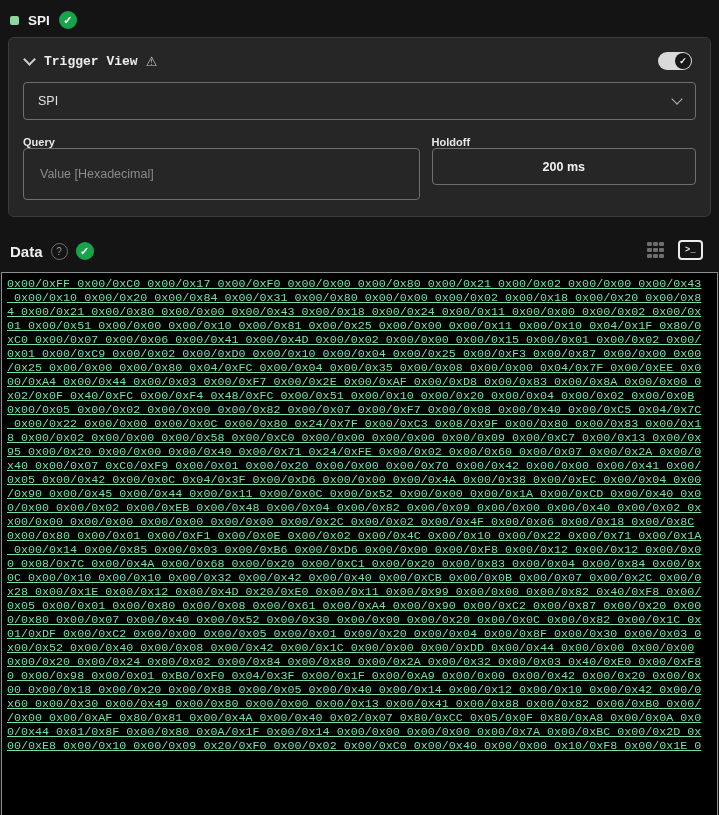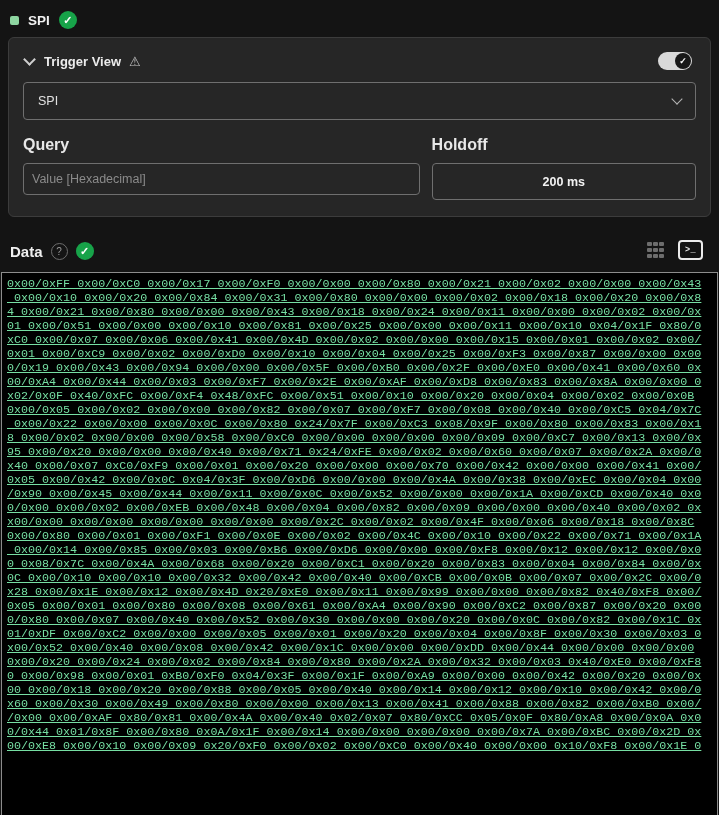--- a/index.html
+++ b/index.html
@@ -21,21 +21,21 @@
   
   .panel{
     margin:0 8px;background:#262626;border:1px solid #3c3c3c;border-radius:6px;
     padding:0 0 16px 0;
   }
   .panel-header{display:flex;align-items:center;gap:10px;padding:14px 14px 10px 16px;cursor:pointer;}
   .chev{
     width:7px;height:7px;border-right:2px solid #cfcfcf;border-bottom:2px solid #cfcfcf;
     transform:rotate(45deg);margin-top:-4px;flex:0 0 auto;
   }
-  .panel-title{font-size:13px;font-weight:bold;color:#ececec;}
+  .panel-title{font-size:13px;font-weight:bold;color:#ececec;font-family:Liberation Mono, monospace;}
   .warn{color:#c4c4c4;font-size:13px;line-height:1;margin-left:-2px;}
   .spacer{flex:1;}
   .toggle{
     width:34px;height:18px;border-radius:10px;background:#d9d9d9;
     position:relative;cursor:pointer;margin-right:4px;
   }
   .toggle .knob{
     position:absolute;top:1px;right:1px;width:16px;height:16px;border-radius:50%;
     background:#181818;display:flex;align-items:center;justify-content:center;
     color:#fff;font-size:9px;font-weight:bold;
@@ -46,25 +46,25 @@
   }
   .dropdown-value{font-size:12.5px;color:#e0e0e0;}
   .dd-chev{
     margin-left:auto;width:7px;height:7px;border-right:1.5px solid #b5b5b5;
     border-bottom:1.5px solid #b5b5b5;transform:rotate(45deg);margin-top:-4px;
   }
   .fields-row{
     display:grid;grid-template-columns:3fr 2fr;column-gap:12px;
     margin:16px 14px 0 14px;
   }
-  .field-label{font-size:16px;font-weight:bold;color:#e8e8e8;margin-bottom:9px;}
+  .field-label{font-size:11px;font-weight:bold;color:#e8e8e8;}
   .text-input{
-    width:100%;box-sizing:border-box;height:32px;background:transparent;
+    width:100%;box-sizing:border-box;height:52px;background:transparent;
     border:1px solid #6f6f6f;border-radius:4px;color:#e8e8e8;
-    font-family:"Liberation Sans",sans-serif;font-size:12.5px;padding:0 8px;outline:none;
+    font-family:"Liberation Sans",sans-serif;font-size:12.5px;padding:0 16px;outline:none;
   }
   .text-input::placeholder{color:#8b8b8b;}
   .value-box{
     height:35px;border:1px solid #6f6f6f;border-radius:4px;
     display:flex;align-items:center;justify-content:center;
     font-size:12.5px;font-weight:bold;color:#f2f2f2;cursor:text;
   }
   
   .data-header{display:flex;align-items:flex-end;gap:8px;margin:23px 10px 0 10px;}
   .data-title{font-size:15px;font-weight:bold;color:#f0f0f0;}
@@ -159,21 +159,21 @@
   </span>
 </div>
 
 <div class="data-console">
     <div class="data-line">0x00/0xFF 0x00/0xC0 0x00/0x17 0x00/0xF0 0x00/0x00 0x00/0x80 0x00/0x21 0x00/0x02 0x00/0x00 0x00/0x43</div>
     <div class="data-line"> 0x00/0x10 0x00/0x20 0x00/0x84 0x00/0x31 0x00/0x80 0x00/0x00 0x00/0x02 0x00/0x18 0x00/0x20 0x00/0x8</div>
     <div class="data-line">4 0x00/0x21 0x00/0x80 0x00/0x00 0x00/0x43 0x00/0x18 0x00/0x24 0x00/0x11 0x00/0x00 0x00/0x02 0x00/0x</div>
     <div class="data-line">01 0x00/0x51 0x00/0x00 0x00/0x10 0x00/0x81 0x00/0x25 0x00/0x00 0x00/0x11 0x00/0x10 0x04/0x1F 0x80/0</div>
     <div class="data-line">xC0 0x00/0x07 0x00/0x06 0x00/0x41 0x00/0x4D 0x00/0x02 0x00/0x00 0x00/0x15 0x00/0x01 0x00/0x02 0x00/</div>
     <div class="data-line">0x01 0x00/0xC9 0x00/0x02 0x00/0xD0 0x00/0x10 0x00/0x04 0x00/0x25 0x00/0xF3 0x00/0x87 0x00/0x00 0x00</div>
-    <div class="data-line">0/0x19 0x00/0x43 0x00/0x94 0x00/0x00 0x00/0x5F 0x00/0xB0 0x00/0x2F 0x00/0xE0 0x00/0x41 0x00/0x60 0x</div>
+    <div class="data-line">/0x25 0x00/0x00 0x00/0x80 0x04/0xFC 0x00/0x04 0x00/0x35 0x00/0x08 0x00/0x00 0x04/0x7F 0x00/0xEE 0x0</div>
     <div class="data-line">00/0xA4 0x00/0x44 0x00/0x03 0x00/0xF7 0x00/0x2E 0x00/0xAF 0x00/0xD8 0x00/0x83 0x00/0x8A 0x00/0x00 0</div>
     <div class="data-line">x02/0x0F 0x40/0xFC 0x00/0xF4 0x48/0xFC 0x00/0x51 0x00/0x10 0x00/0x20 0x00/0x04 0x00/0x02 0x00/0x0B</div>
     <div class="data-line">0x00/0x05 0x00/0x02 0x00/0x00 0x00/0x82 0x00/0x07 0x00/0xF7 0x00/0x08 0x00/0x40 0x00/0xC5 0x04/0x7C</div>
     <div class="data-line"> 0x00/0x22 0x00/0x00 0x00/0x0C 0x00/0x80 0x24/0x7F 0x00/0xC3 0x08/0x9F 0x00/0x80 0x00/0x83 0x00/0x1</div>
     <div class="data-line">8 0x00/0x02 0x00/0x00 0x00/0x58 0x00/0xC0 0x00/0x00 0x00/0x00 0x00/0x09 0x00/0xC7 0x00/0x13 0x00/0x</div>
     <div class="data-line">95 0x00/0x20 0x00/0x00 0x00/0x40 0x00/0x71 0x24/0xFE 0x00/0x02 0x00/0x60 0x00/0x07 0x00/0x2A 0x00/0</div>
     <div class="data-line">x40 0x00/0x07 0xC0/0xF9 0x00/0x01 0x00/0x20 0x00/0x00 0x00/0x70 0x00/0x42 0x00/0x00 0x00/0x41 0x00/</div>
     <div class="data-line">0x05 0x00/0x42 0x00/0x0C 0x04/0x3F 0x00/0xD6 0x00/0x00 0x00/0x4A 0x00/0x38 0x00/0xEC 0x00/0x04 0x00</div>
     <div class="data-line">/0x90 0x00/0x45 0x00/0x44 0x00/0x11 0x00/0x0C 0x00/0x52 0x00/0x00 0x00/0x1A 0x00/0xCD 0x00/0x40 0x0</div>
     <div class="data-line">0/0x00 0x00/0x02 0x00/0xEB 0x00/0x48 0x00/0x04 0x00/0x82 0x00/0x09 0x00/0x00 0x00/0x40 0x00/0x02 0x</div>

